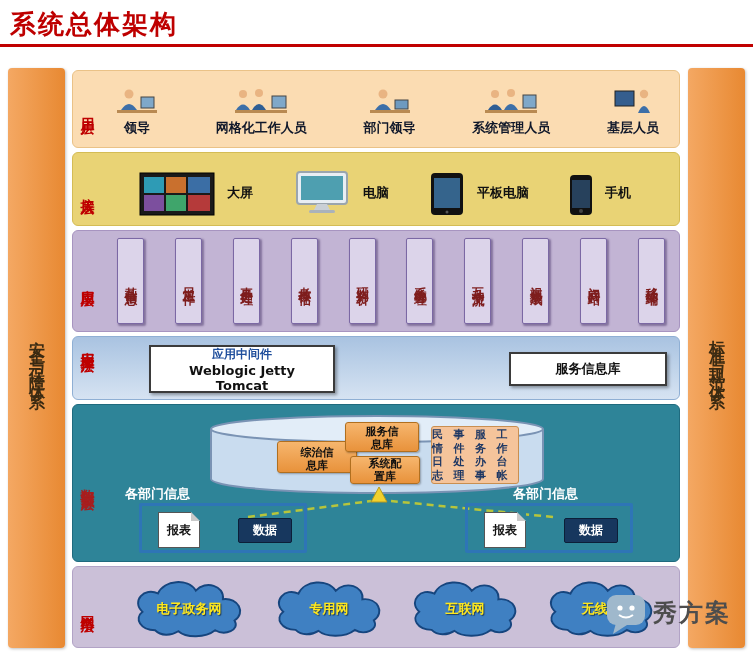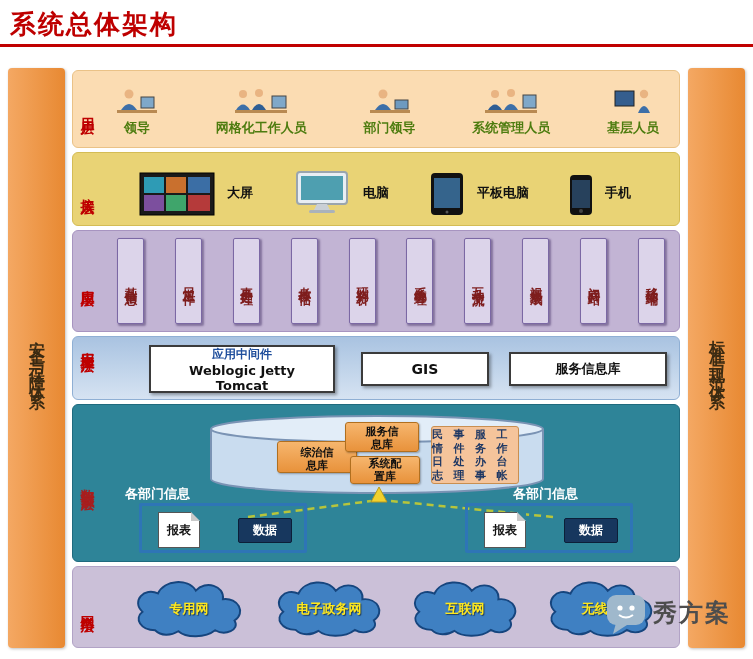--- a/index.html
+++ b/index.html
@@ -20,21 +20,21 @@
   .band-access{top:152px;height:74px;background:#E9D375;border:1px solid #D4BC55}
   .band-app{top:230px;height:102px;background:#C2B4D4;border:1px solid #A794C0}
   .band-support{top:336px;height:64px;background:linear-gradient(180deg,#A9C3E1,#D6E3F2);border:1px solid #8FAFD4}
   .band-support .band-label{height:56px}
   .band-data{top:404px;height:158px;background:#2E8498;border:1px solid #1F6A7E}
   .band-data .band-label{color:#A81E1E}
   .band-network{top:566px;height:82px;background:#CBC0D8;border:1px solid #B2A3C6}
 
   .u-row{display:flex;height:100%;align-items:center;justify-content:space-between;padding:8px 20px 4px 42px}
   .u-item{display:flex;flex-direction:column;align-items:center;gap:3px}
-  .u-label{font-size:13px;font-weight:bold;color:#4d7c0f;white-space:nowrap}
+  .u-label{font-size:13px;font-weight:bold;color:#0f172a;white-space:nowrap}
 
   .a-row{display:flex;height:100%;align-items:flex-end;justify-content:space-around;padding:8px 28px 9px 46px}
   .a-item{display:flex;flex-direction:row;align-items:center;gap:12px}
   .a-icn{display:flex;align-items:flex-end;height:46px}
   .a-label{font-size:13px;font-weight:bold;color:#111;white-space:nowrap}
 
   .app-row{display:flex;height:100%;align-items:center;justify-content:space-between;padding:0 14px 0 44px}
   .app-box{width:27px;height:86px;background:#DCD4EA;border:1px solid #7B68A4;border-radius:2px;box-shadow:1.5px 1.5px 2px rgba(55,35,90,.45);display:flex;align-items:center;justify-content:center}
   .app-box span{writing-mode:vertical-lr;text-orientation:upright;font-size:12.5px;font-weight:bold;color:#7E1D1D;letter-spacing:2px}
 
@@ -228,23 +228,20 @@
         </div>
     </div>
   </div>
 
   <div class="band band-support">
     <span class="band-label">应用支撑层</span>
     <div class="sup-box sup-mw">
       <span class="mw-title">应用中间件</span>
       <span class="mw-body">Weblogic Jetty Tomcat</span>
     </div>
-    <div class="sup-box sup-gis">
-      <span>GIS</span>
-    </div>
     <div class="sup-box sup-other">
       <span>服务信息库</span>
     </div>
   </div>
 
   <div class="band band-data">
     <span class="band-label">数据资源层</span>
 
     <svg class="cylinder" width="340" height="84" viewBox="0 0 340 84">
       <path d="M4,16 L4,66 A166,14 0 0 0 336,66 L336,16" fill="#C9DCEF" stroke="#7A93B4" stroke-width="2"></path>
@@ -295,27 +292,27 @@
     </div>
   </div>
 
   <div class="band band-network">
     <span class="band-label">网络层</span>
     <div class="n-row">
       <div class="cloud">
         <svg viewBox="0 0 130 64">
           <path d="M30,56 C15,56 8,44 17,37 C5,26 19,11 33,18 C39,4 64,2 72,15 C82,4 102,10 100,24 C116,22 124,38 112,46 C118,56 102,62 92,56 C82,64 62,64 54,57 C46,62 36,62 30,56 Z" fill="#3F80C2" stroke="#16457E" stroke-width="2"></path>
         </svg>
-        <span class="cloud-label">专用网</span>
+        <span class="cloud-label">电子政务网</span>
       </div>
       <div class="cloud">
         <svg viewBox="0 0 130 64">
           <path d="M30,56 C15,56 8,44 17,37 C5,26 19,11 33,18 C39,4 64,2 72,15 C82,4 102,10 100,24 C116,22 124,38 112,46 C118,56 102,62 92,56 C82,64 62,64 54,57 C46,62 36,62 30,56 Z" fill="#3F80C2" stroke="#16457E" stroke-width="2"></path>
         </svg>
-        <span class="cloud-label">电子政务网</span>
+        <span class="cloud-label">专用网</span>
       </div>
       <div class="cloud">
         <svg viewBox="0 0 130 64">
           <path d="M30,56 C15,56 8,44 17,37 C5,26 19,11 33,18 C39,4 64,2 72,15 C82,4 102,10 100,24 C116,22 124,38 112,46 C118,56 102,62 92,56 C82,64 62,64 54,57 C46,62 36,62 30,56 Z" fill="#3F80C2" stroke="#16457E" stroke-width="2"></path>
         </svg>
         <span class="cloud-label">互联网</span>
       </div>
       <div class="cloud">
         <svg viewBox="0 0 130 64">
           <path d="M30,56 C15,56 8,44 17,37 C5,26 19,11 33,18 C39,4 64,2 72,15 C82,4 102,10 100,24 C116,22 124,38 112,46 C118,56 102,62 92,56 C82,64 62,64 54,57 C46,62 36,62 30,56 Z" fill="#3F80C2" stroke="#16457E" stroke-width="2"></path>

